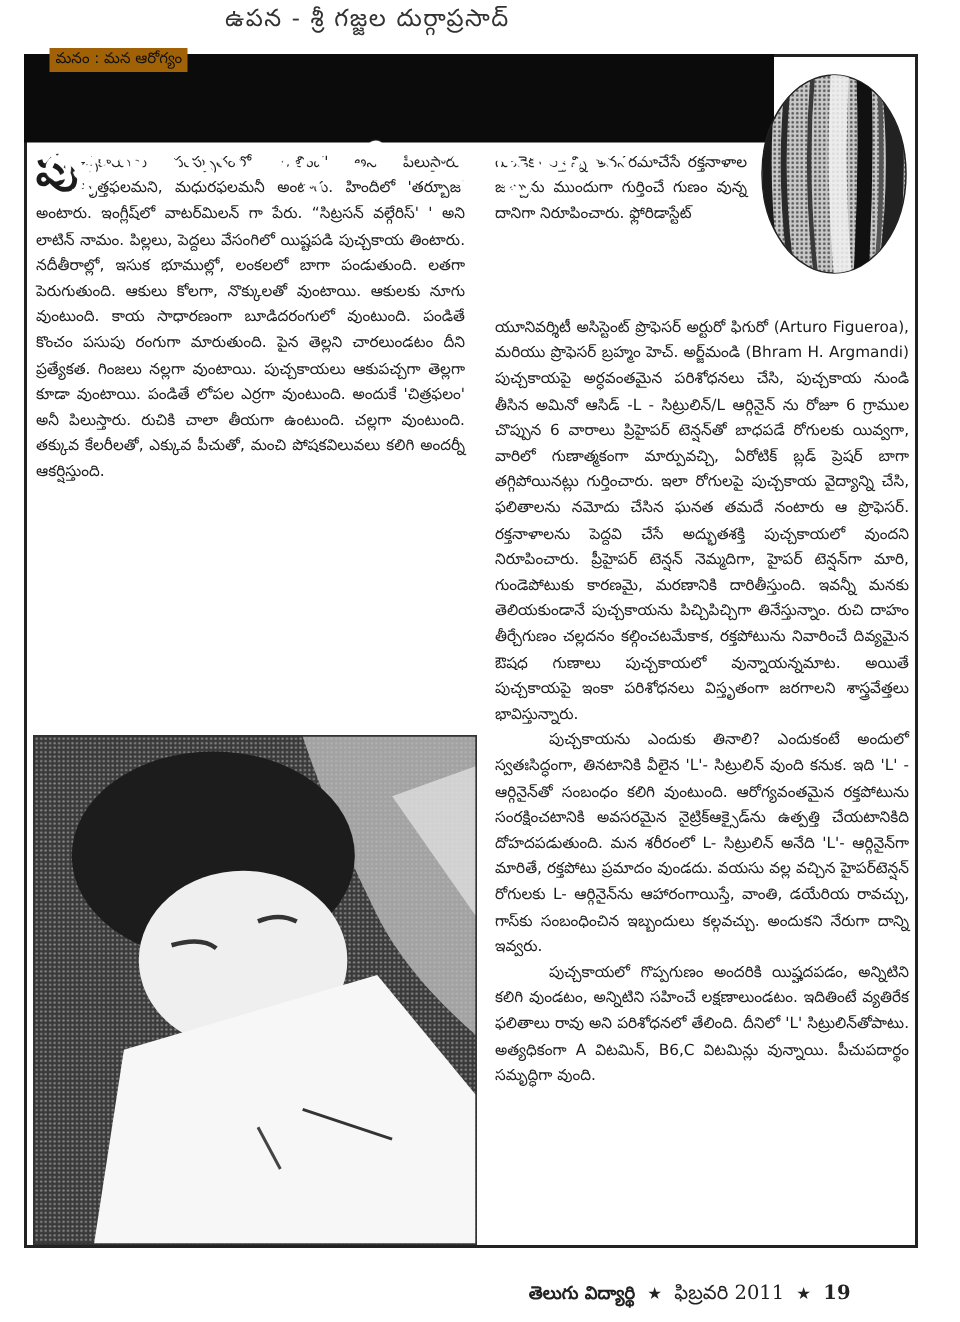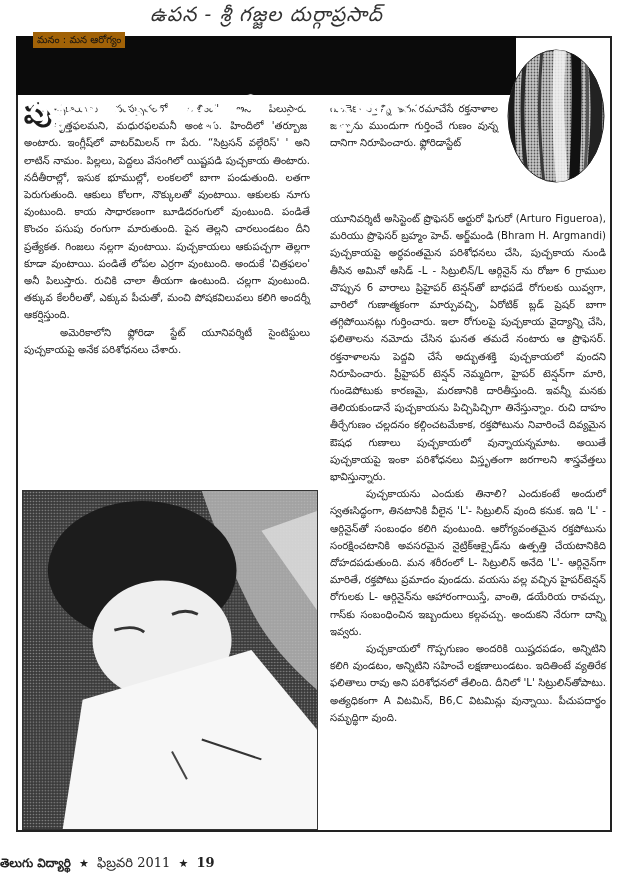--- a/index.html
+++ b/index.html
@@ -1,40 +1,40 @@
 <!DOCTYPE html>
 <html><head>
 <meta charset="utf-8">
 <style>
   html, body { margin:0; padding:0; background:#ffffff; }
   body { width:640px; height:881px; position:relative; overflow:hidden;
          font-family:"DejaVu Sans", sans-serif; color:#1a1a1a; }
   .handwritten { position:absolute; left:150px; top:2px; width:360px; height:30px;
-    font-family:"DejaVu Serif", serif; font-size:20px; font-style:italic; color:#333;
+    font-family:"DejaVu Serif", serif; font-size:16px; color:#333;
     letter-spacing:1px; white-space:nowrap; }
   .section-tag { position:absolute; left:33px; top:32px; padding:0 4px; height:16px;
     font-size:10px; line-height:16px; background:#a16207; color:#111; z-index:3; white-space:nowrap; }
   .title-band { position:absolute; left:16px; top:36px; width:500px; height:59px; background:#0b0b0b; z-index:1; }
   .title-text { position:absolute; left:30px; top:40px; z-index:2; color:#fff;
     font-size:30px; font-weight:bold; line-height:52px; white-space:nowrap;
     text-shadow:0 0 1px #fff; letter-spacing:1px;margin-top:44px; }
   .frame { position:absolute; left:16px; top:36px; width:596px; height:796px;
     border:2px solid #222; border-top:none; box-sizing:border-box; }
   .frame-top-right { position:absolute; left:516px; top:36px; width:96px; height:0; border-top:2px solid #222; }
   .melon { position:absolute; left:500px; top:38px; width:108px; height:148px; z-index:4; }
   .col { position:absolute; font-size:10.2px; line-height:17.2px; color:#1b1b1b; text-align:justify; }
   .col p { margin:0; }
   .col1 { left:24px; top:100px; width:286px; }
   .col2a { left:330px; top:100px; width:168px; }
   .col2 { left:330px; top:210px; width:276px; }
   .dropcap { float:left; font-size:28px; line-height:24px; font-weight:bold; margin-right:2px; margin-top:2px; }
   .indent { text-indent:36px; }
   .photo { position:absolute; left:22px; top:490px; width:296px; height:340px;
     border:1px solid #333; box-sizing:border-box; overflow:hidden; background:#2a2a2a; }
-  .footer { position:absolute; left:0; top:855px; width:567px; text-align:left;
+  .footer { position:absolute; left:0; top:855px; width:567px; text-align:right;
     font-family:"DejaVu Serif", serif; font-size:13px; color:#222; white-space:nowrap; }
   .footer .brand { font-family:"DejaVu Sans", sans-serif; font-weight:bold; font-size:12px; }
   .footer .pg { font-weight:bold; }
   .footer .star { font-size:11px; margin:0 4px; }
 </style>
 </head>
 <body>
 
 <div class="handwritten">ఉపన - శ్రీ గజ్జల దుర్గాప్రసాద్</div>
 
@@ -62,21 +62,20 @@
     <path d="M42 10 Q36 78 44 146" stroke="#3a3a3a" stroke-width="3" fill="none"></path>
     <path d="M60 10 Q56 78 62 146" stroke="#f2f2f2" stroke-width="12" fill="none" opacity="0.85"></path>
     <path d="M76 12 Q78 78 74 146" stroke="#111" stroke-width="10" fill="none"></path>
     <path d="M94 20 Q100 78 92 140" stroke="#222" stroke-width="12" fill="none"></path>
     <path d="M86 14 Q90 78 84 146" stroke="#555" stroke-width="3" fill="none"></path>
   </g>
 </svg>
 
 <div class="col col1">
   <p><span class="dropcap">పు</span><span>చ్చకాయను సంస్కృతంలో 'కాలింద' అని పిలుస్తారు. వృత్తఫలమని, మధురఫలమనీ అంటారు. హిందీలో 'తర్బూజ' అంటారు. ఇంగ్లీష్‌లో వాటర్‌మిలన్ గా పేరు. “సిట్రసన్ వల్గేరిస్' ' అని లాటిన్ నామం. పిల్లలు, పెద్దలు వేసంగిలో యిష్టపడి పుచ్చకాయ తింటారు. నదీతీరాల్లో, ఇసుక భూముల్లో, లంకలలో బాగా పండుతుంది. లతగా పెరుగుతుంది. ఆకులు కోలగా, నొక్కులతో వుంటాయి. ఆకులకు నూగు వుంటుంది. కాయ సాధారణంగా బూడిదరంగులో వుంటుంది. పండితే కొంచం పసుపు రంగుగా మారుతుంది. పైన తెల్లని చారలుండటం దీని ప్రత్యేకత. గింజలు నల్లగా వుంటాయి. పుచ్చకాయలు ఆకుపచ్చగా తెల్లగా కూడా వుంటాయి. పండితే లోపల ఎర్రగా వుంటుంది. అందుకే 'చిత్రఫలం' అనీ పిలుస్తారు. రుచికి చాలా తీయగా ఉంటుంది. చల్లగా వుంటుంది. తక్కువ కేలరీలతో, ఎక్కువ పీచుతో, మంచి పోషకవిలువలు కలిగి అందర్నీ ఆకర్షిస్తుంది.</span></p>
-  <p class="indent">అమెరికాలోని ఫ్లోరిడా స్టేట్ యూనివర్శిటీ సైంటిస్టులు పుచ్చకాయపై అనేక పరిశోధనలు చేశారు.</p>
 </div>
 
 <div class="col col2a">
   <p>గుండెకు రక్తాన్ని అవసరమాచేసే రక్తనాళాల జబ్బును ముందుగా గుర్తించే గుణం వున్న దానిగా నిరూపించారు. ఫ్లోరిడాస్టేట్</p>
 </div>
 
 <div class="col col2">
   <p>యూనివర్శిటీ అసిస్టెంట్ ప్రొఫెసర్ అర్టురో ఫిగురో (Arturo Figueroa), మరియు ప్రొఫెసర్ బ్రహ్మం హెచ్. అర్జ్‌మండి (Bhram H. Argmandi) పుచ్చకాయపై అర్ధవంతమైన పరిశోధనలు చేసి, పుచ్చకాయ నుండి తీసిన అమినో ఆసిడ్ -L - సిట్రులిన్/L ఆర్గినైన్ ను రోజూ 6 గ్రాముల చొప్పున 6 వారాలు ప్రిహైపర్ టెన్షన్‌తో బాధపడే రోగులకు యివ్వగా, వారిలో గుణాత్మకంగా మార్పువచ్చి, ఏరోటిక్ బ్లడ్ ప్రెషర్ బాగా తగ్గిపోయినట్లు గుర్తించారు. ఇలా రోగులపై పుచ్చకాయ వైద్యాన్ని చేసి, ఫలితాలను నమోదు చేసిన ఘనత తమదే నంటారు ఆ ప్రొఫెసర్. రక్తనాళాలను పెద్దవి చేసే అద్భుతశక్తి పుచ్చకాయలో వుందని నిరూపించారు. ప్రీహైపర్ టెన్షన్ నెమ్మదిగా, హైపర్ టెన్షన్‌గా మారి, గుండెపోటుకు కారణమై, మరణానికి దారితీస్తుంది. ఇవన్నీ మనకు తెలియకుండానే పుచ్చకాయను పిచ్చిపిచ్చిగా తినేస్తున్నాం. రుచి దాహం తీర్చేగుణం చల్లదనం కల్గించటమేకాక, రక్తపోటును నివారించే దివ్యమైన ఔషధ గుణాలు పుచ్చకాయలో వున్నాయన్నమాట. అయితే పుచ్చకాయపై ఇంకా పరిశోధనలు విస్తృతంగా జరగాలని శాస్త్రవేత్తలు భావిస్తున్నారు.</p>
   <p class="indent">పుచ్చకాయను ఎందుకు తినాలి? ఎందుకంటే అందులో స్వతఃసిద్ధంగా, తినటానికి వీలైన 'L'- సిట్రులిన్ వుంది కనుక. ఇది 'L' - ఆర్గినైన్‌తో సంబంధం కలిగి వుంటుంది. ఆరోగ్యవంతమైన రక్తపోటును సంరక్షించటానికి అవసరమైన నైట్రిక్‌ఆక్సైడ్‌ను ఉత్పత్తి చేయటానికిది దోహదపడుతుంది. మన శరీరంలో L- సిట్రులిన్ అనేది 'L'- ఆర్గినైన్‌గా మారితే, రక్తపోటు ప్రమాదం వుండదు. వయసు వల్ల వచ్చిన హైపర్‌టెన్షన్ రోగులకు L- ఆర్గినైన్‌ను ఆహారంగాయిస్తే, వాంతి, డయేరియ రావచ్చు, గాస్‌కు సంబంధించిన ఇబ్బందులు కల్గవచ్చు. అందుకని నేరుగా దాన్ని ఇవ్వరు.</p>
   <p class="indent">పుచ్చకాయలో గొప్పగుణం అందరికి యిష్హదపడం, అన్నిటిని కలిగి వుండటం, అన్నిటిని సహించే లక్షణాలుండటం. ఇదితింటే వ్యతిరేక ఫలితాలు రావు అని పరిశోధనలో తేలింది. దీనిలో 'L' సిట్రులిన్‌తోపాటు. అత్యధికంగా A విటమిన్, B6,C విటమిన్లు వున్నాయి. పీచుపదార్థం సమృద్ధిగా వుంది.</p>

